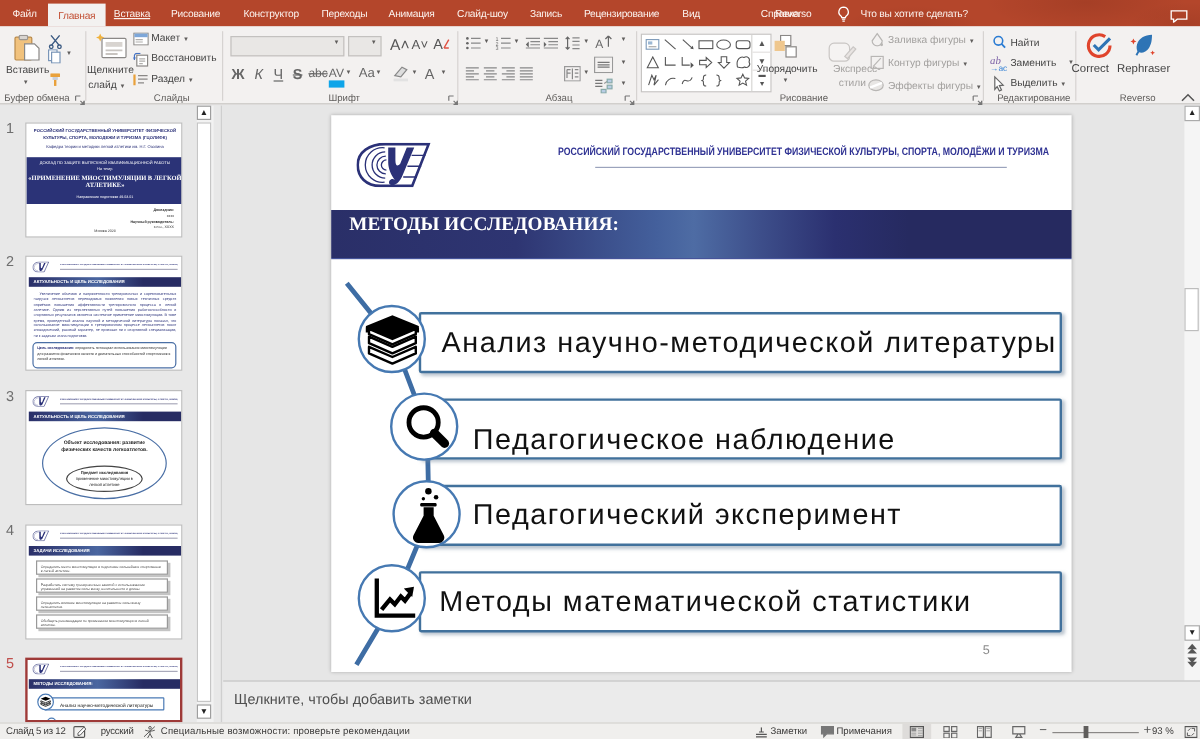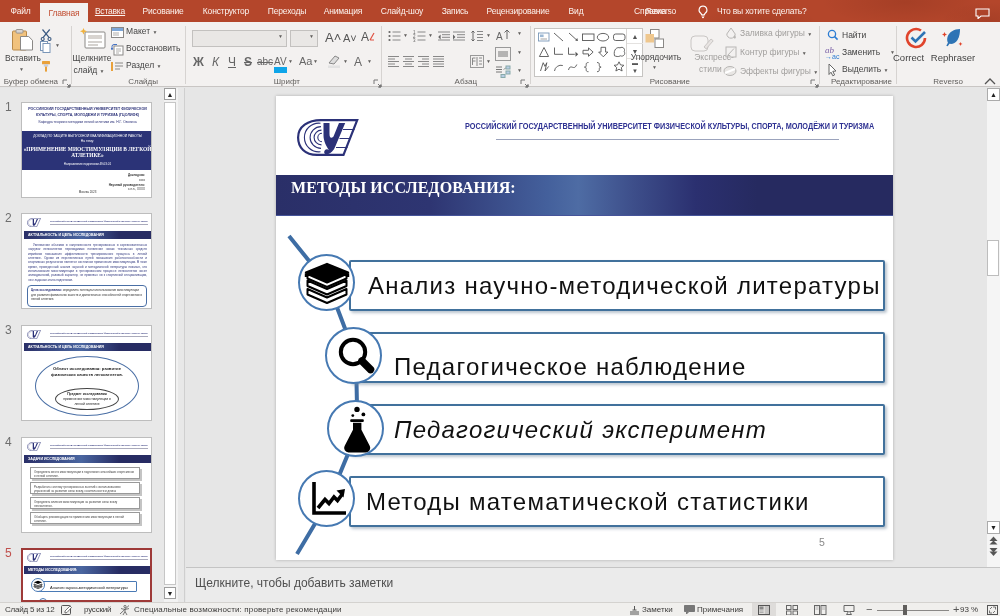--- a/index.html
+++ b/index.html
@@ -437,21 +437,21 @@
       <svg style="position:absolute;left:0;top:120px;" width="130" height="344" viewBox="0 0 130 344">
         <path d="M13 20 L52.5 69 L80 141.5 L81.5 215 L52.5 285 L21 338" fill="none" stroke="#3E6DA4" stroke-width="4"></path>
       </svg>
       <div class="mbox" style="top:164px;">
           <span style="margin-left:17px;">Анализ научно-методической литературы</span>
         </div>
       <div class="mbox" style="top:236px;align-items:flex-end;">
           <span style="margin-left:43px;">Педагогическое наблюдение</span>
         </div>
       <div class="mbox" style="top:308px;">
-          <span style="margin-left:43px;font-style:italic;">Педагогический эксперимент</span>
+          <span style="margin-left:43px;">Педагогический эксперимент</span>
         </div>
       <div class="mbox" style="top:380px;">
           <span style="margin-left:15px;">Методы математической статистики</span>
         </div>
       <div class="mcirc" style="left:21.5px;top:158px;"></div>
       <div class="mcirc" style="left:49px;top:230.5px;"></div>
       <div class="mcirc" style="left:50.5px;top:304px;"></div>
       <div class="mcirc" style="left:21.5px;top:374px;"></div>
       <svg style="position:absolute;left:28px;top:166px;" width="46" height="44" viewBox="0 0 46 44">
         <g stroke="#000" stroke-width="2" fill="#fff" stroke-linejoin="round">

